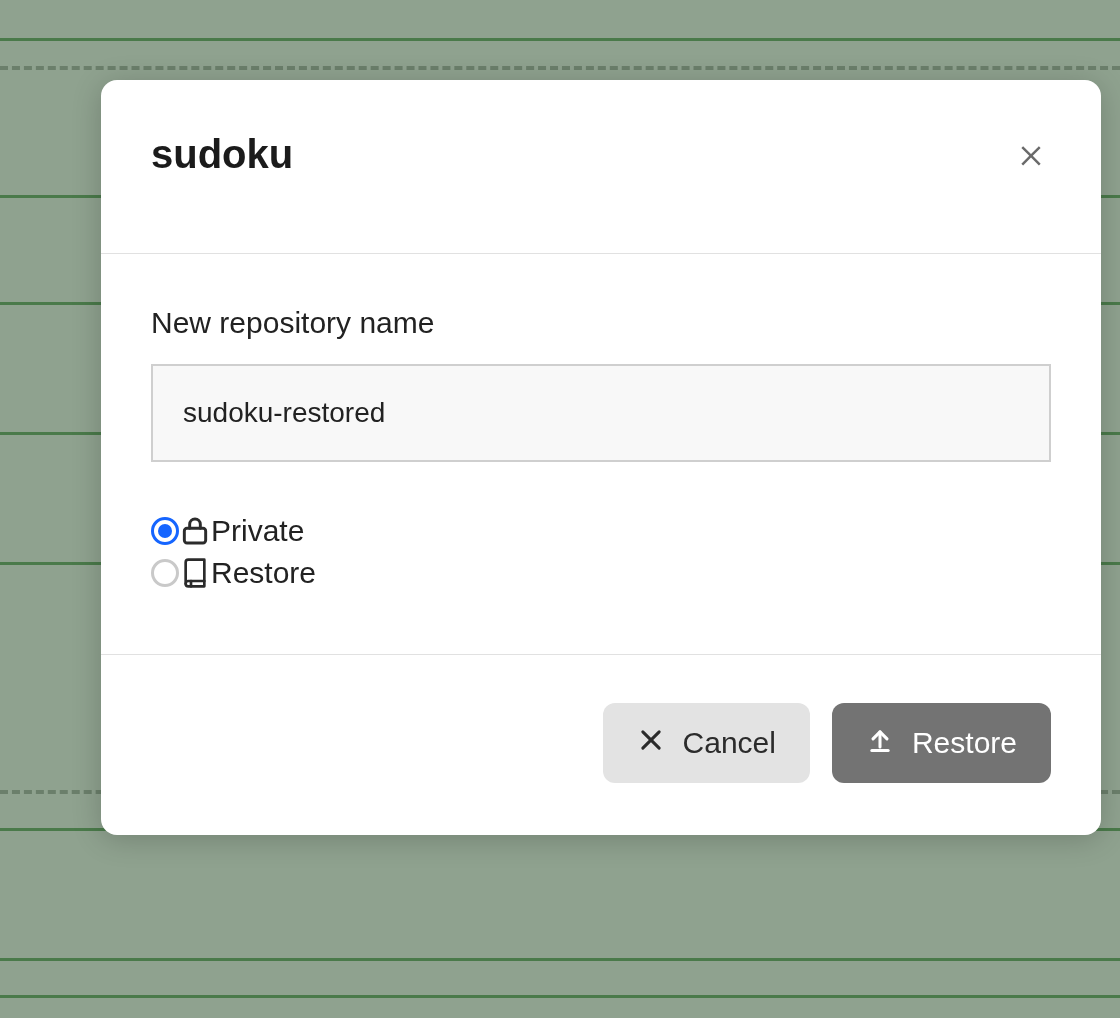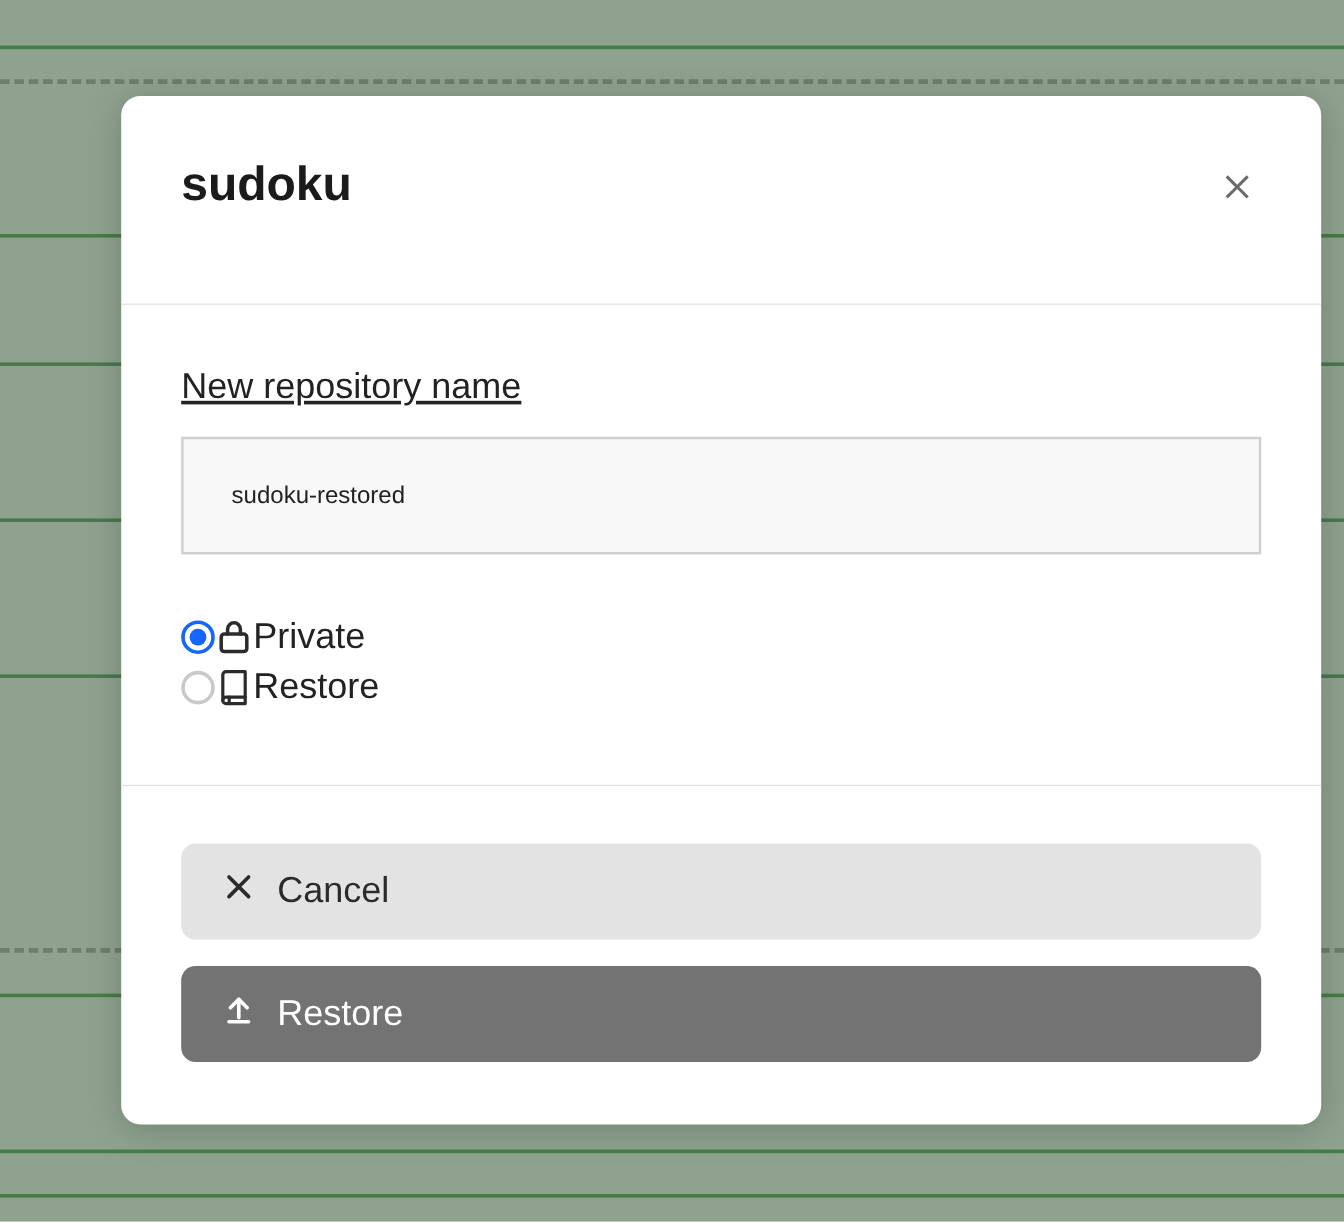--- a/index.html
+++ b/index.html
@@ -50,29 +50,28 @@
   }
   .close-btn svg { width: 30px; height: 30px; }
   .modal-body {
     padding: 52px 50px 56px 50px;
     border-bottom: 1px solid #e1e1e1;
   }
   .field-label {
     font-size: 30px;
     color: #222;
     margin-bottom: 24px;
-    text-decoration: underline;
   }
   .text-input {
     width: 100%;
     height: 98px;
     border: 2px solid #cfcfcf;
     background: #f8f8f8;
-    font-size: 20px;
-    padding: 0 40px;
+    font-size: 28px;
+    padding: 0 30px;
     color: #222;
     outline: none;
   }
   .radio-group { margin-top: 52px; }
   .radio-row {
     display: flex;
     align-items: center;
     margin-bottom: 8px;
   }
   .radio {
@@ -111,21 +110,20 @@
     color: #838383;
     margin-left: 44px;
     margin-bottom: 24px;
     line-height: 1.45;
   }
   .modal-footer {
     padding: 48px 50px 52px 50px;
     display: flex;
     justify-content: flex-end;
     gap: 22px;
-    flex-direction: column;
   }
   .btn {
     display: inline-flex;
     align-items: center;
     gap: 18px;
     height: 80px;
     padding: 0 34px;
     border-radius: 12px;
     font-size: 30px;
     cursor: pointer;

